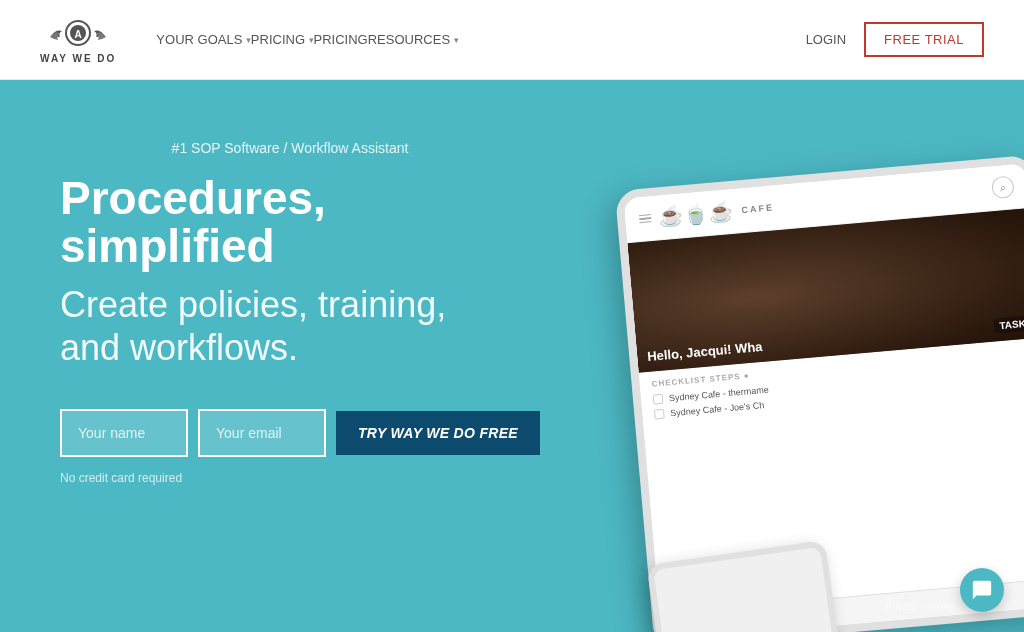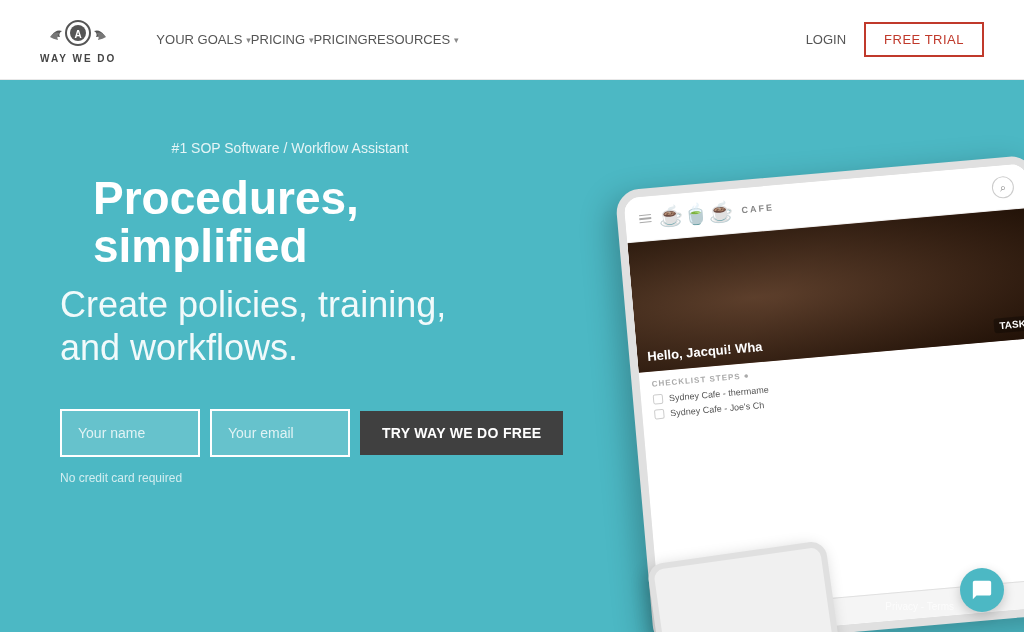--- a/index.html
+++ b/index.html
@@ -98,55 +98,55 @@
       margin-bottom: 18px;
       font-weight: 400;
       text-align: center;
     }
     .hero-title {
       font-size: 46px;
       font-weight: 800;
       color: #ffffff;
       line-height: 1.05;
       margin-bottom: 12px;
-      margin-left: 33px;
     }
     .hero-description {
       font-size: 36px;
       font-weight: 300;
       color: rgba(255,255,255,0.92);
       line-height: 1.2;
       margin-bottom: 40px;
     }
     .form-row {
       display: flex;
       align-items: center;
       gap: 10px;
       margin-bottom: 14px;
     }
     .form-input {
       border: 2px solid #ffffff;
       background: rgba(255,255,255,0.15);
       color: #fff;
       padding: 14px 16px;
       font-size: 14px;
-      width: 140px;
+      width: 128px;
       outline: none;
     }
     .form-input::placeholder { color: rgba(255,255,255,0.8); }
     .cta-btn {
-      background: #404040;
+      background: #0c4a6e;
       color: #ffffff;
       border: none;
       padding: 14px 22px;
       font-size: 14px;
       font-weight: 700;
       cursor: pointer;
       white-space: nowrap;
       letter-spacing: 0.3px;
+      font-style: italic;
     }
     .no-cc {
       font-size: 12px;
       color: rgba(255,255,255,0.75);
     }
 
     
     .device-area {
       position: absolute;
       right: -30px;

